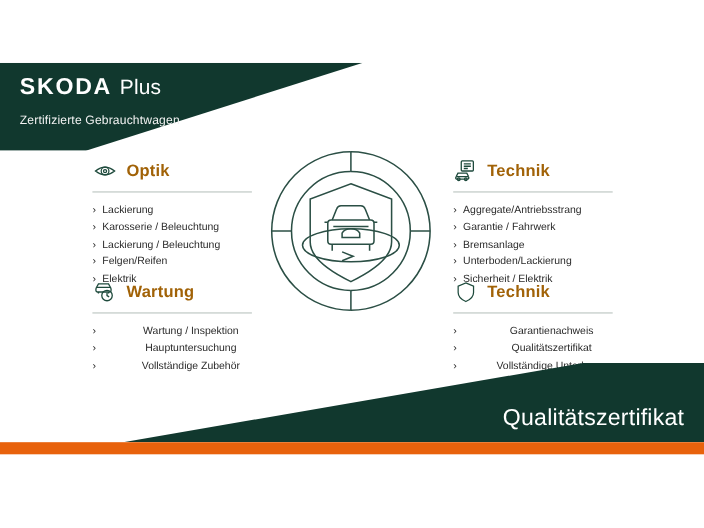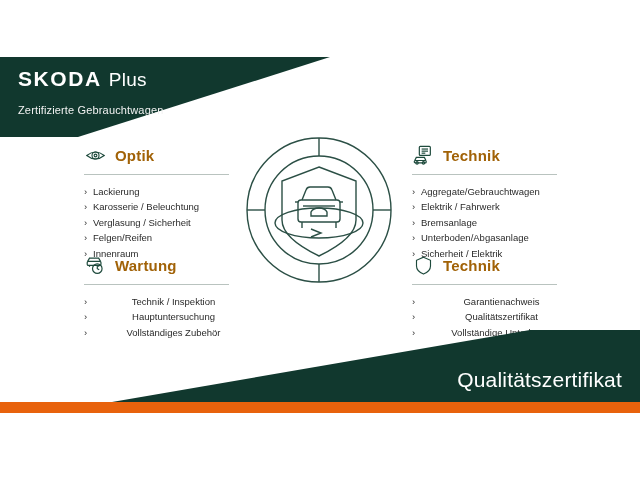--- a/index.html
+++ b/index.html
@@ -148,45 +148,45 @@
           <circle cx="12" cy="12" r="4"></circle>
           <circle cx="12" cy="12" r="1.6"></circle>
         </svg>
       </span>
       <span class="blk-title">Optik</span>
     </div>
     <div class="blk-rule"></div>
     <ul class="blk-list">
       <li><span class="chev">›</span><span>Lackierung</span></li>
       <li><span class="chev">›</span><span>Karosserie / Beleuchtung</span></li>
-      <li><span class="chev">›</span><span>Verglasung / Sicherheit</span></li>
+      <li><span class="chev">›</span><span>Lackierung / Beleuchtung</span></li>
       <li><span class="chev">›</span><span>Felgen/Reifen</span></li>
-      <li><span class="chev">›</span><span>Innenraum</span></li>
+      <li><span class="chev">›</span><span>Elektrik</span></li>
     </ul>
   </div>
 
   <div class="col col-left blk-bot">
     <div class="blk-head">
       <span class="blk-icon">
         <svg width="22" height="22" viewBox="0 0 24 24" fill="none" stroke="currentColor" stroke-width="1.3">
           <path d="M4 8 L6 4.5 L16 4.5 L18 8"></path>
           <rect x="3.5" y="8" width="15" height="4.5" rx="1.4"></rect>
           <line x1="6" y1="12.5" x2="6" y2="14"></line>
           <line x1="16" y1="12.5" x2="16" y2="14"></line>
           <circle cx="14.5" cy="16" r="5.2"></circle>
           <path d="M14.5 13.2 L14.5 16 L16.6 17.3"></path>
         </svg>
       </span>
       <span class="blk-title">Wartung</span>
     </div>
     <div class="blk-rule"></div>
     <ul class="blk-list">
-      <li><span class="chev">›</span><span>Technik / Inspektion</span></li>
+      <li><span class="chev">›</span><span>Wartung / Inspektion</span></li>
       <li><span class="chev">›</span><span>Hauptuntersuchung</span></li>
-      <li><span class="chev">›</span><span>Vollständiges Zubehör</span></li>
+      <li><span class="chev">›</span><span>Vollständige Zubehör</span></li>
     </ul>
   </div>
 
   <div class="col col-right blk-top">
     <div class="blk-head">
       <span class="blk-icon">
         <svg width="22" height="22" viewBox="0 0 24 24" fill="none" stroke="currentColor" stroke-width="1.3">
           <rect x="8" y="2.5" width="12" height="10" rx="1"></rect>
           <line x1="10.5" y1="5.5" x2="17.5" y2="5.5"></line>
           <line x1="10.5" y1="7.8" x2="17.5" y2="7.8"></line>
@@ -194,24 +194,24 @@
           <path d="M3 18 L4.7 14.6 L13.5 14.6 L15.2 18"></path>
           <rect x="2.5" y="18" width="13" height="2.6" rx="1.1"></rect>
           <circle cx="5.5" cy="20.6" r="1.3"></circle>
           <circle cx="12.5" cy="20.6" r="1.3"></circle>
         </svg>
       </span>
       <span class="blk-title">Technik</span>
     </div>
     <div class="blk-rule"></div>
     <ul class="blk-list">
-      <li><span class="chev">›</span><span>Aggregate/Gebrauchtwagen</span></li>
-      <li><span class="chev">›</span><span>Elektrik / Fahrwerk</span></li>
+      <li><span class="chev">›</span><span>Aggregate/Antriebsstrang</span></li>
+      <li><span class="chev">›</span><span>Garantie / Fahrwerk</span></li>
       <li><span class="chev">›</span><span>Bremsanlage</span></li>
-      <li><span class="chev">›</span><span>Unterboden/Abgasanlage</span></li>
+      <li><span class="chev">›</span><span>Unterboden/Lackierung</span></li>
       <li><span class="chev">›</span><span>Sicherheit / Elektrik</span></li>
     </ul>
   </div>
 
   <div class="col col-right blk-bot">
     <div class="blk-head">
       <span class="blk-icon">
         <svg width="21" height="21" viewBox="0 0 24 24" fill="none" stroke="currentColor" stroke-width="1.3">
           <path d="M12 2.5 L20 6 L20 12.5 Q20 18.5 12 21.8 Q4 18.5 4 12.5 L4 6 Z"></path>
         </svg>

